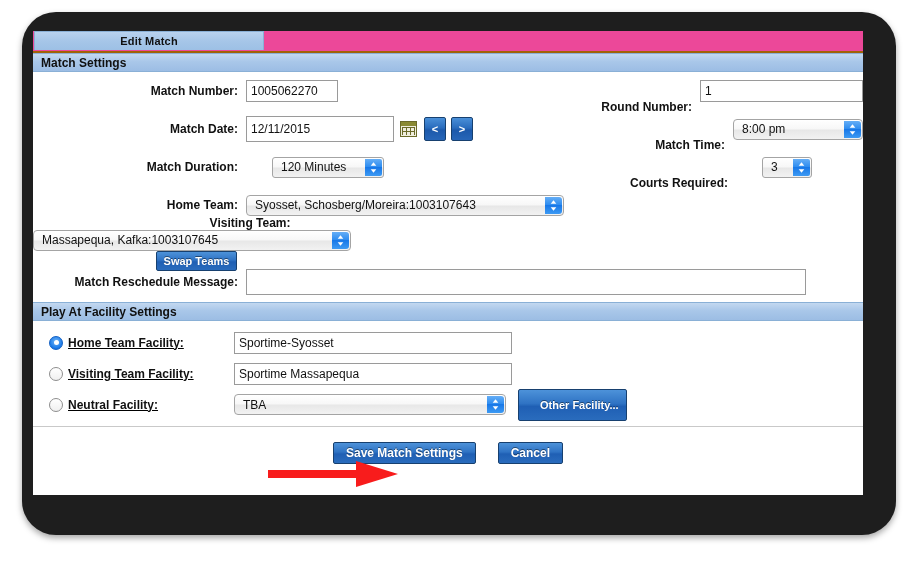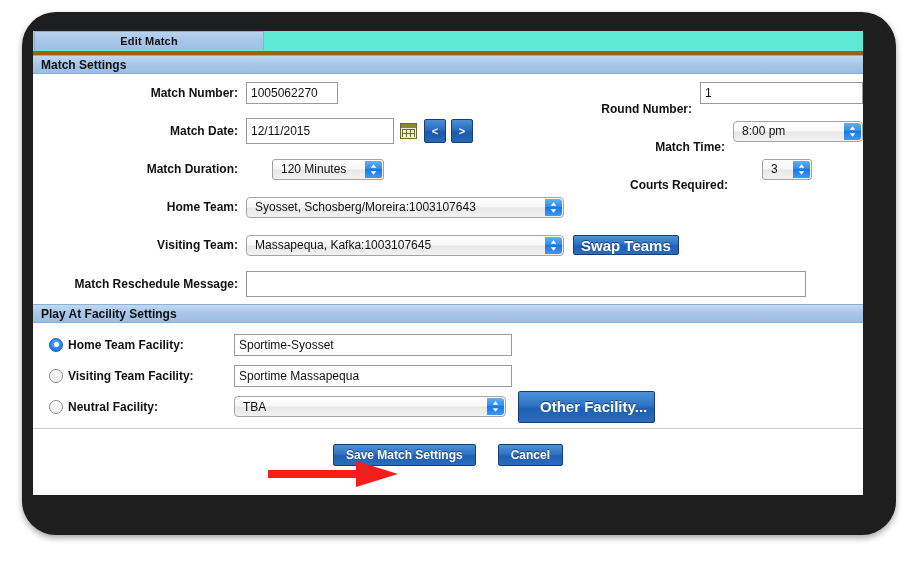--- a/index.html
+++ b/index.html
@@ -38,22 +38,22 @@
     width: 830px;
     height: 464px;
     background: #ffffff;
     overflow: hidden;
   }
 
   
   .tab-strip {
     position: relative;
     height: 20px;
-    background: #5eead4;
-    border-bottom: 4px solid #a16207;
+    background: #ec4899;
+    border-bottom: 2px solid #a16207;
     text-decoration: underline;
   }
   .tab {
     position: absolute;
     left: 1px;
     top: 0px;
     width: 230px;
     height: 19px;
     background: linear-gradient(to bottom, #b9d2ee 0%, #a6c6e8 50%, #9dc0e5 100%);
     border: 1px solid #8ab0d6;
@@ -174,21 +174,21 @@
   
   .aqua-select.sq { border-radius: 3px; margin-left: 26px; }
   .aqua-select.sq .arrow-box { border-radius: 0 2px 2px 0; }
 
   
   .btn {
     display: inline-flex;
     align-items: center;
     justify-content: center;
     font-family: "Liberation Sans", sans-serif;
-    font-size: 15px;
+    font-size: 11px;
     font-weight: bold;
     color: #ffffff;
     text-shadow: 0 -1px 0 rgba(0,0,0,0.45);
     background: linear-gradient(to bottom, #4d92d9 0%, #2f73c4 45%, #1f5fb4 55%, #2a6cbd 100%);
     border: 1px solid #17406f;
     border-radius: 2px;
     padding: 0 7px;
     height: 20px;
     box-sizing: border-box;
     cursor: pointer;
@@ -278,20 +278,21 @@
   .facility-row {
     display: flex;
     align-items: center;
     height: 31px;
     padding-left: 16px;
   }
   .radio-group {
     width: 185px;
     display: flex;
     align-items: center;
+    text-decoration: underline;
   }
 
   
   .footer-sep {
     border-top: 1px solid #c9c9c9;
     margin: 0;
   }
   .footer {
     height: 52px;
     display: flex;
@@ -407,21 +408,21 @@
               <svg width="9" height="13" viewBox="0 0 9 13" aria-hidden="true">
                 <path d="M4.5 1.2 L7.3 4.8 L1.7 4.8 Z" fill="#ffffff"></path>
                 <path d="M4.5 11.8 L7.3 8.2 L1.7 8.2 Z" fill="#ffffff"></path>
               </svg>
             </span>
           </span>
         </div>
       </div>
 
       <div class="form-row">
-        <div class="col-left" style="width:auto;">
+        <div class="col-left" style="width:auto;flex-direction:column;">
           <div class="fld-label lbl-w-left">Visiting Team:</div>
           <span class="aqua-select" style="width:318px;">
             <span class="val">Massapequa, Kafka:1003107645</span>
             <span class="arrow-box">
               <svg width="9" height="13" viewBox="0 0 9 13" aria-hidden="true">
                 <path d="M4.5 1.2 L7.3 4.8 L1.7 4.8 Z" fill="#ffffff"></path>
                 <path d="M4.5 11.8 L7.3 8.2 L1.7 8.2 Z" fill="#ffffff"></path>
               </svg>
             </span>
           </span>

